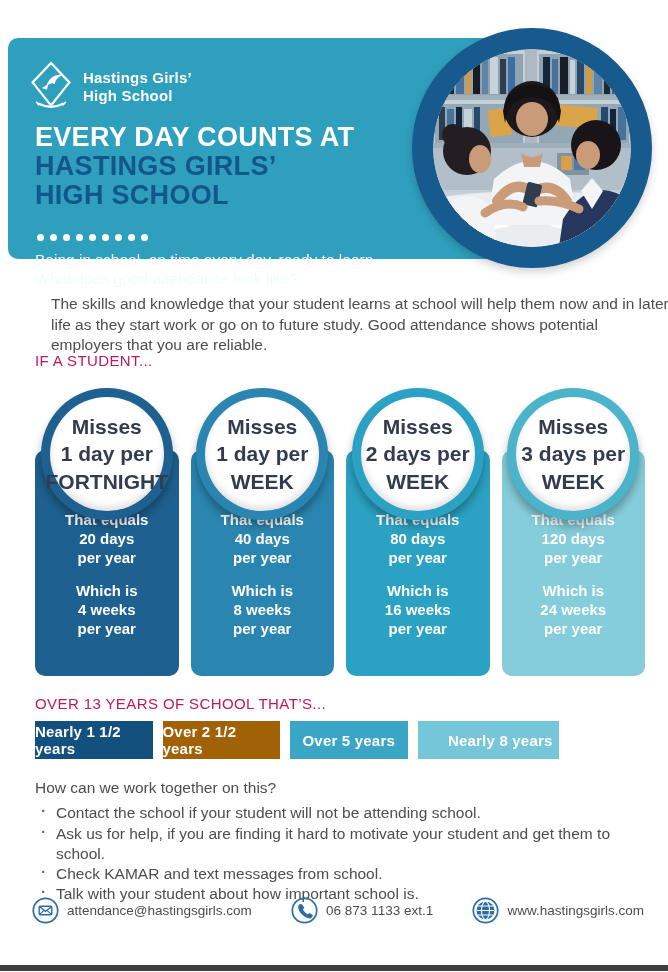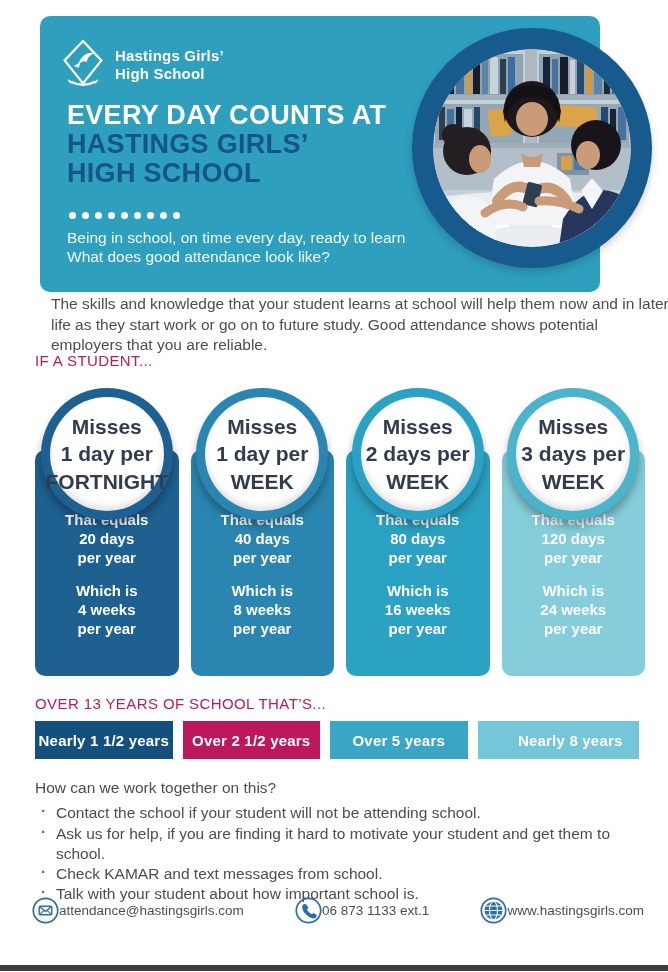--- a/index.html
+++ b/index.html
@@ -1,20 +1,20 @@
 <!DOCTYPE html>
 <html><head>
 <meta charset="utf-8">
 <style>
   html,body{margin:0;padding:0;background:#fff;}
   .page{position:relative;width:668px;height:972px;background:#ffffff;overflow:hidden;
         font-family:"Liberation Sans",sans-serif;-webkit-font-smoothing:antialiased;}
 
   
-  .band{position:absolute;left:8px;top:16px;width:560px;height:276px;border-radius:10px;color:#fff;margin-left:32px;}
+  .band{position:absolute;left:8px;top:38px;width:560px;height:221px;border-radius:10px;color:#fff;}
   .logo{position:absolute;left:20px;top:22px;display:flex;align-items:center;gap:9px;}
   .logo svg{width:46px;height:54px;display:block;}
   .logo-text{font-weight:bold;font-size:15px;line-height:1.18;letter-spacing:.2px;}
   .logo-text span{display:block;}
   .htitle{position:absolute;left:27px;top:85px;margin:0;font-size:27px;line-height:1.08;
           font-weight:bold;letter-spacing:.3px;}
   .htitle span{display:block;}
   .t-white{color:#ffffff;}
   .dots{position:absolute;left:29px;top:196px;display:flex;gap:6px;}
   .dots i{width:7px;height:7px;border-radius:50%;background:#fff;display:block;}
@@ -41,35 +41,35 @@
   .col-rect .equals{margin-top:60px;white-space:pre-line;}
   .col-rect .which{margin-top:13px;white-space:pre-line;}
   .col-circle{position:absolute;left:50%;top:0;transform:translateX(-50%);width:132px;height:132px;
               border-radius:50%;box-shadow:0 6px 9px rgba(0,0,0,.30);}
   .col-circle-inner{position:absolute;inset:9px;background:#fff;border-radius:50%;
               box-shadow:inset 0 -4px 7px rgba(0,0,0,.13);
               display:flex;align-items:center;justify-content:center;}
   .col-circle-inner span{white-space:pre-line;text-align:center;font-weight:bold;font-size:21px;line-height:1.3;}
 
   
-  .bars{position:absolute;left:35px;top:721px;width:604px;display:flex;gap:10px;}
+  .bars{position:absolute;left:35px;top:721px;width:524px;display:flex;gap:10px;}
   .bar{flex:1;height:38px;display:flex;align-items:center;justify-content:center;
        color:#fff;font-weight:bold;font-size:15px;letter-spacing:.2px;}
 
   
   .together{position:absolute;left:35px;top:778px;width:620px;color:#4d4d4f;font-size:15.5px;line-height:1.31;}
   .together p{margin:0 0 5px 0;}
   .together ul{list-style:none;margin:0;padding:0;}
   .together li{position:relative;padding-left:21px;}
   .together li .b{position:absolute;left:6px;top:-2px;font-weight:bold;color:#6a6a6c;}
 
   
   .pfooter{position:absolute;left:32px;top:897px;width:612px;display:flex;align-items:center;
            justify-content:space-between;}
-  .fgroup{display:flex;align-items:center;font-size:13.5px;color:#4d4d4f;}
+  .fgroup{display:flex;align-items:center;gap:8px;font-size:13.5px;color:#4d4d4f;}
   .fgroup svg{width:27px;height:27px;display:block;}
 
   .bottom-strip{position:absolute;left:0;top:965px;width:668px;height:6px;}
 </style>
 </head>
 <body>
 
 <div class="page">
 
   <header class="band" style="background-color: rgb(47, 159, 190);">
@@ -260,21 +260,21 @@
 3 days per
 WEEK</span>
           </div>
       </div>
     </div>
   </section>
 
   <div class="kicker over">OVER 13 YEARS OF SCHOOL THAT’S...</div>
   <div class="bars">
     <div class="bar" style="background-color: rgb(20, 80, 126);">Nearly 1 1/2 years</div>
-    <div class="bar" style="background-color: #be185d;">Over 2 1/2 years</div>
+    <div class="bar" style="background-color: #a16207;">Over 2 1/2 years</div>
     <div class="bar" style="background-color: rgb(59, 165, 197);">Over 5 years</div>
     <div class="bar" style="background-color: rgb(117, 198, 216); padding-left: 24px;">Nearly 8 years</div>
   </div>
 
   <section class="together">
     <p>How can we work together on this?</p>
     <ul>
       <li><span class="b">·</span><span>Contact the school if your student will not be attending school.</span></li>
       <li><span class="b">·</span><span>Ask us for help, if you are finding it hard to motivate your student and get them to school.</span></li>
       <li><span class="b">·</span><span>Check KAMAR and text messages from school.</span></li>

